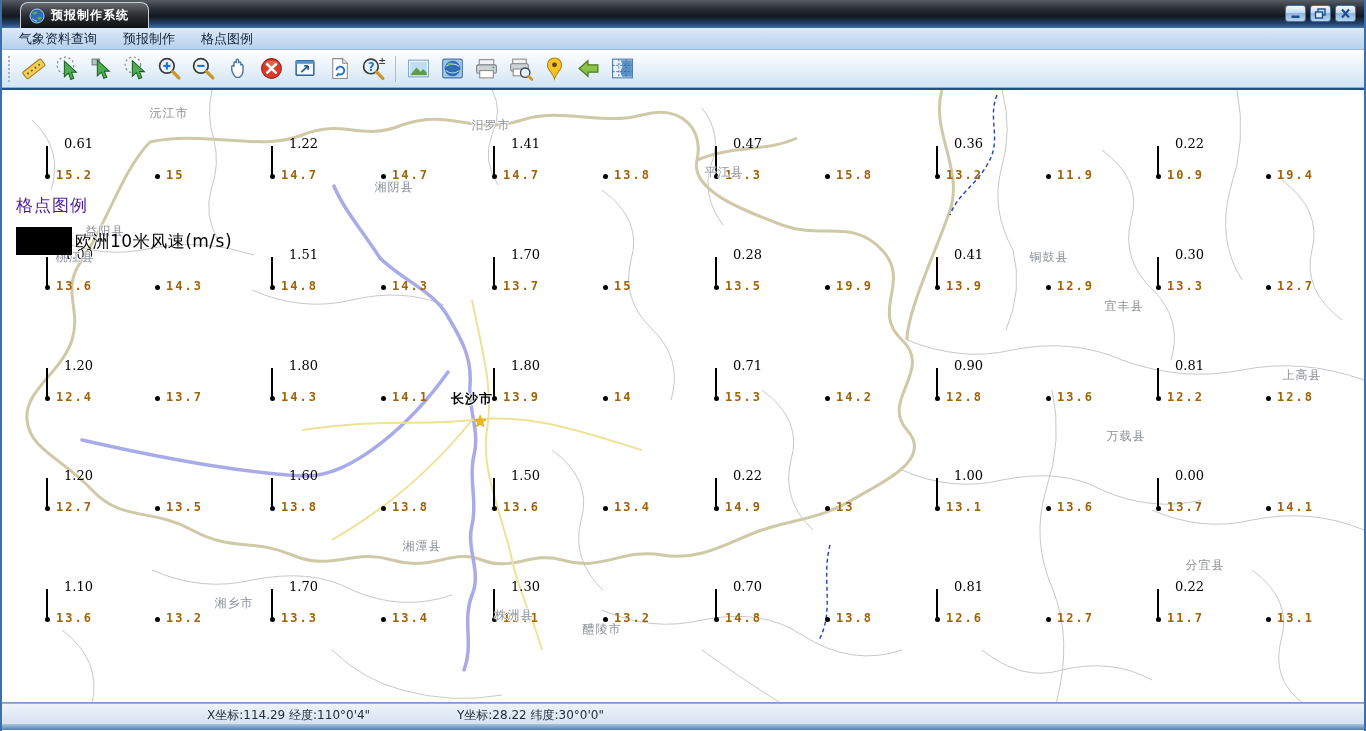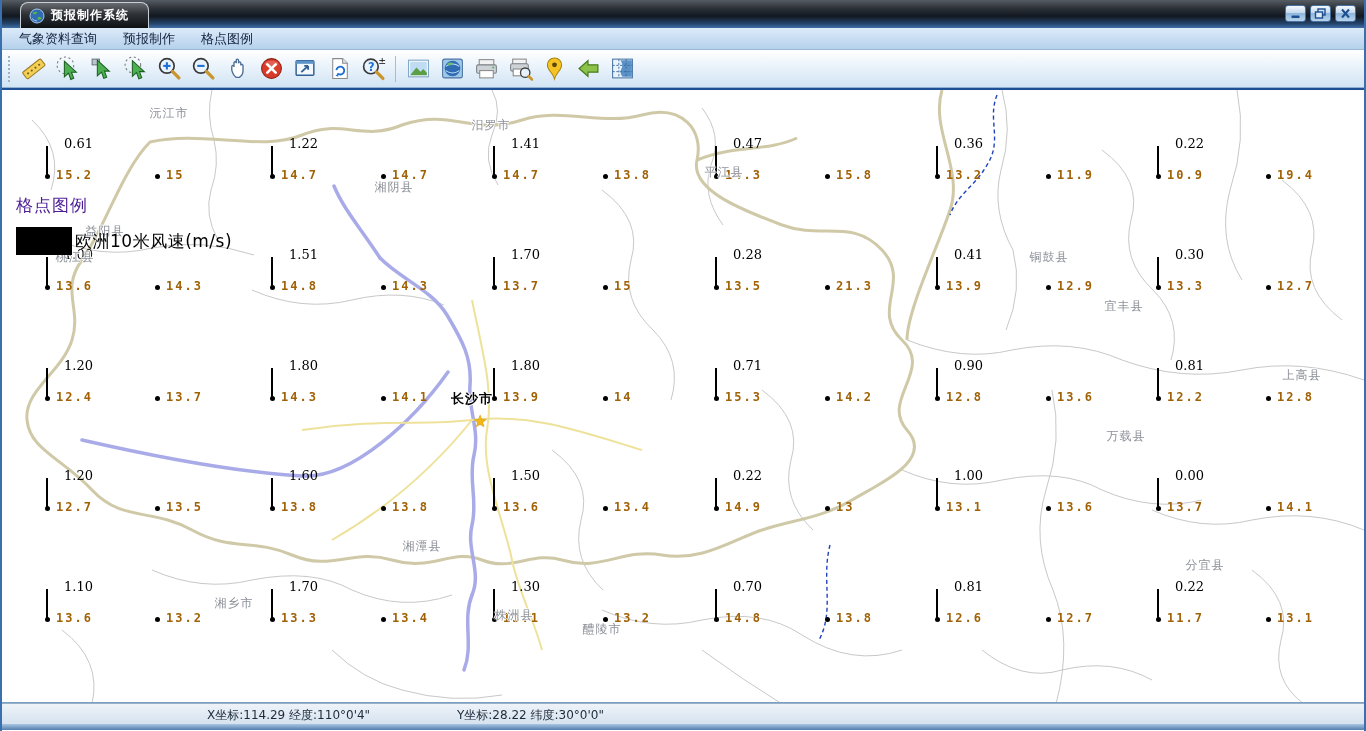--- a/index.html
+++ b/index.html
@@ -456,21 +456,21 @@
         <span class="temp">15</span>
       </div>
       <div class="pt" style="left: 714px; top: 197px;">
         <span class="dot"></span>
         <span class="temp">13.5</span>
         <span class="barb"></span>
         <span class="wind">0.28</span>
       </div>
       <div class="pt" style="left: 825px; top: 197px;">
         <span class="dot"></span>
-        <span class="temp">21.3</span>
+        <span class="temp">19.9</span>
       </div>
       <div class="pt" style="left: 935px; top: 197px;">
         <span class="dot"></span>
         <span class="temp">13.9</span>
         <span class="barb"></span>
         <span class="wind">0.41</span>
       </div>
       <div class="pt" style="left: 1046px; top: 197px;">
         <span class="dot"></span>
         <span class="temp">12.9</span>

